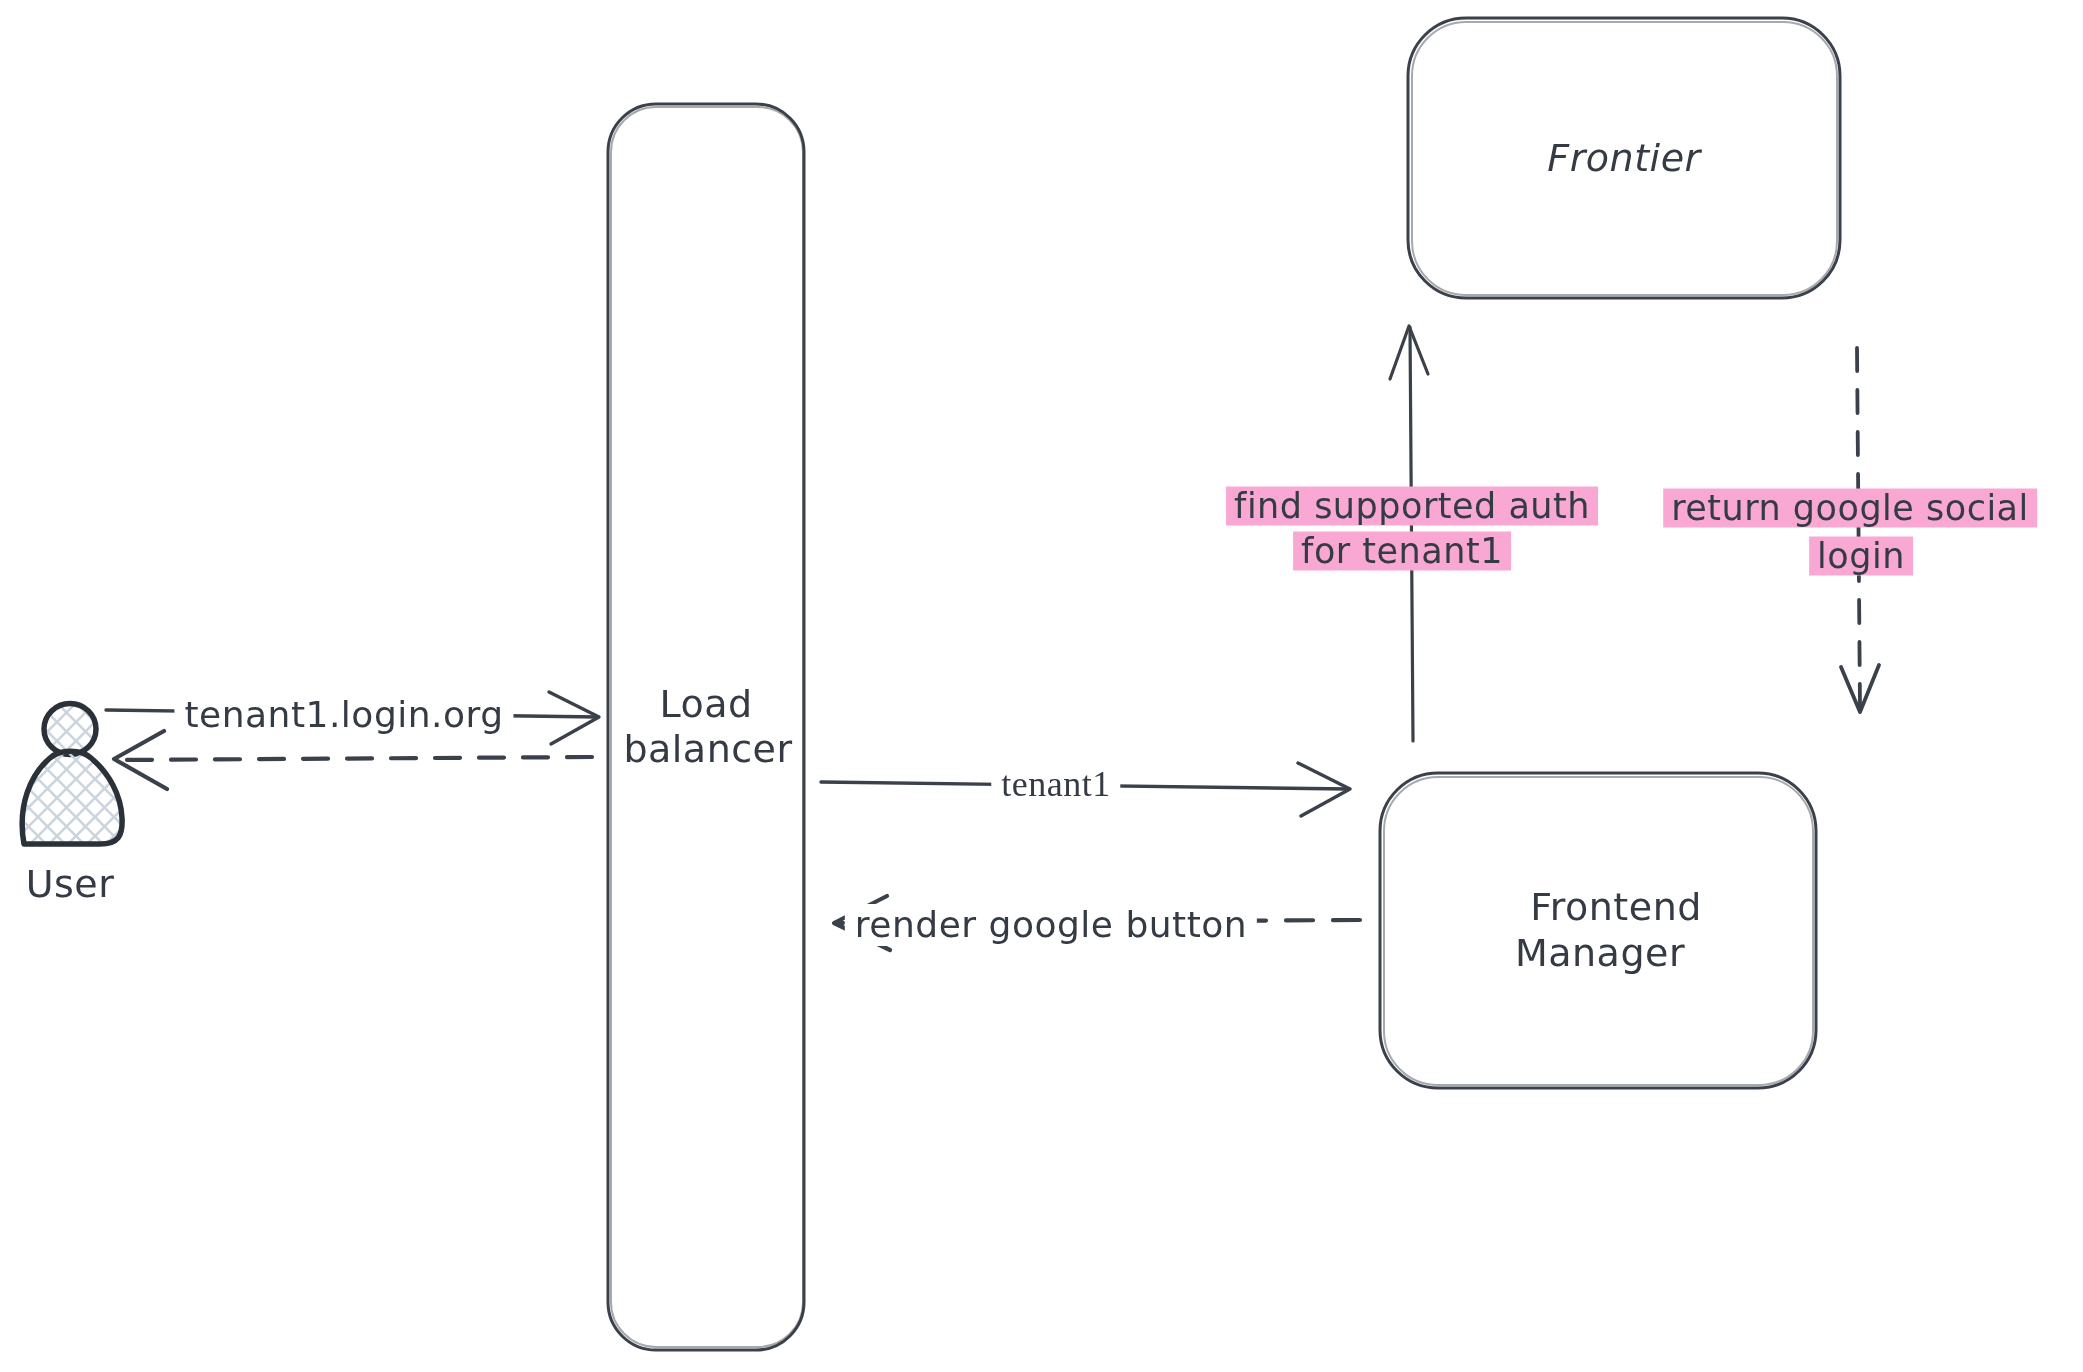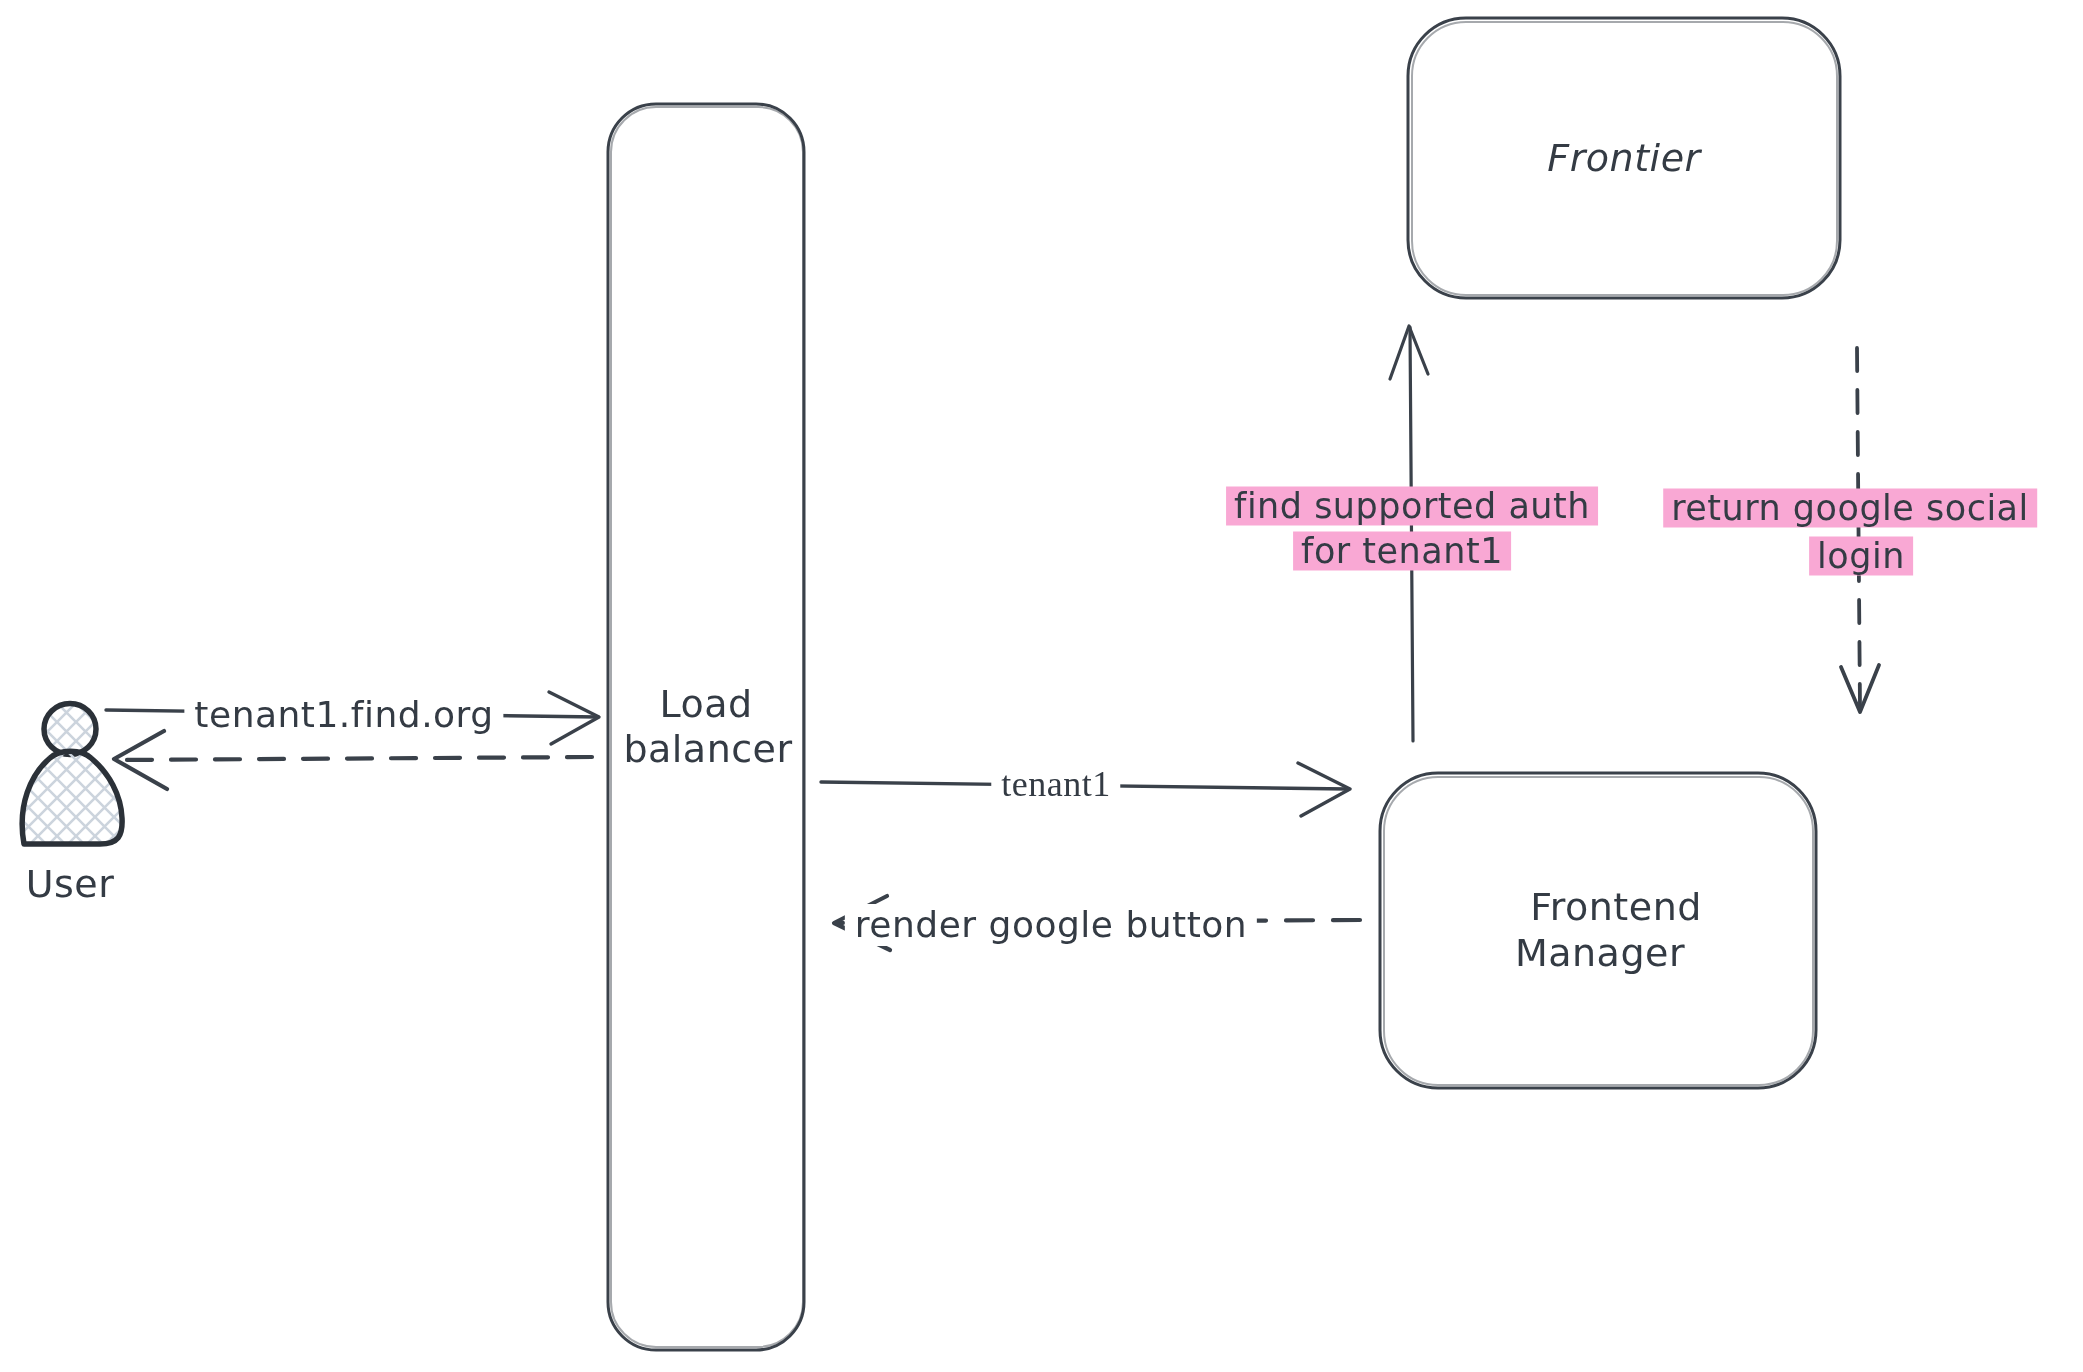--- a/index.html
+++ b/index.html
@@ -96,21 +96,21 @@
   <div class="lbl node-lbl" style="left:70px; top:884px;">User</div>
 
   <div class="lbl node-lbl" style="left:706px; top:704px;">Load</div>
   <div class="lbl node-lbl" style="left:708px; top:749px;text-align:center;">balancer</div>
 
   <div class="lbl node-lbl" style="left:1624px; top:158px;font-style:italic;">Frontier</div>
 
   <div class="lbl node-lbl" style="left:1616px; top:907px;">Frontend</div>
   <div class="lbl node-lbl" style="left:1600px; top:953px;">Manager</div>
 
-  <div class="lbl arrow-lbl" style="left:344px; top:715px;">tenant1.find.org</div>
+  <div class="lbl arrow-lbl" style="left:344px; top:715px;">tenant1.login.org</div>
 
   <div class="lbl arrow-lbl" style="left:1056px; top:784px;font-family:Liberation Serif, serif;">tenant1</div>
 
   <div class="lbl arrow-lbl" style="left:1051px; top:925px;">render google button</div>
 
   <div class="lbl arrow-lbl-sm" style="left:1412px; top:506px;">find supported auth</div>
   <div class="lbl arrow-lbl-sm" style="left:1402px; top:551px;">for tenant1</div>
 
   <div class="lbl arrow-lbl-sm" style="left:1850px; top:508px;">return google social</div>
   <div class="lbl arrow-lbl-sm" style="left:1861px; top:556px;">login</div>

